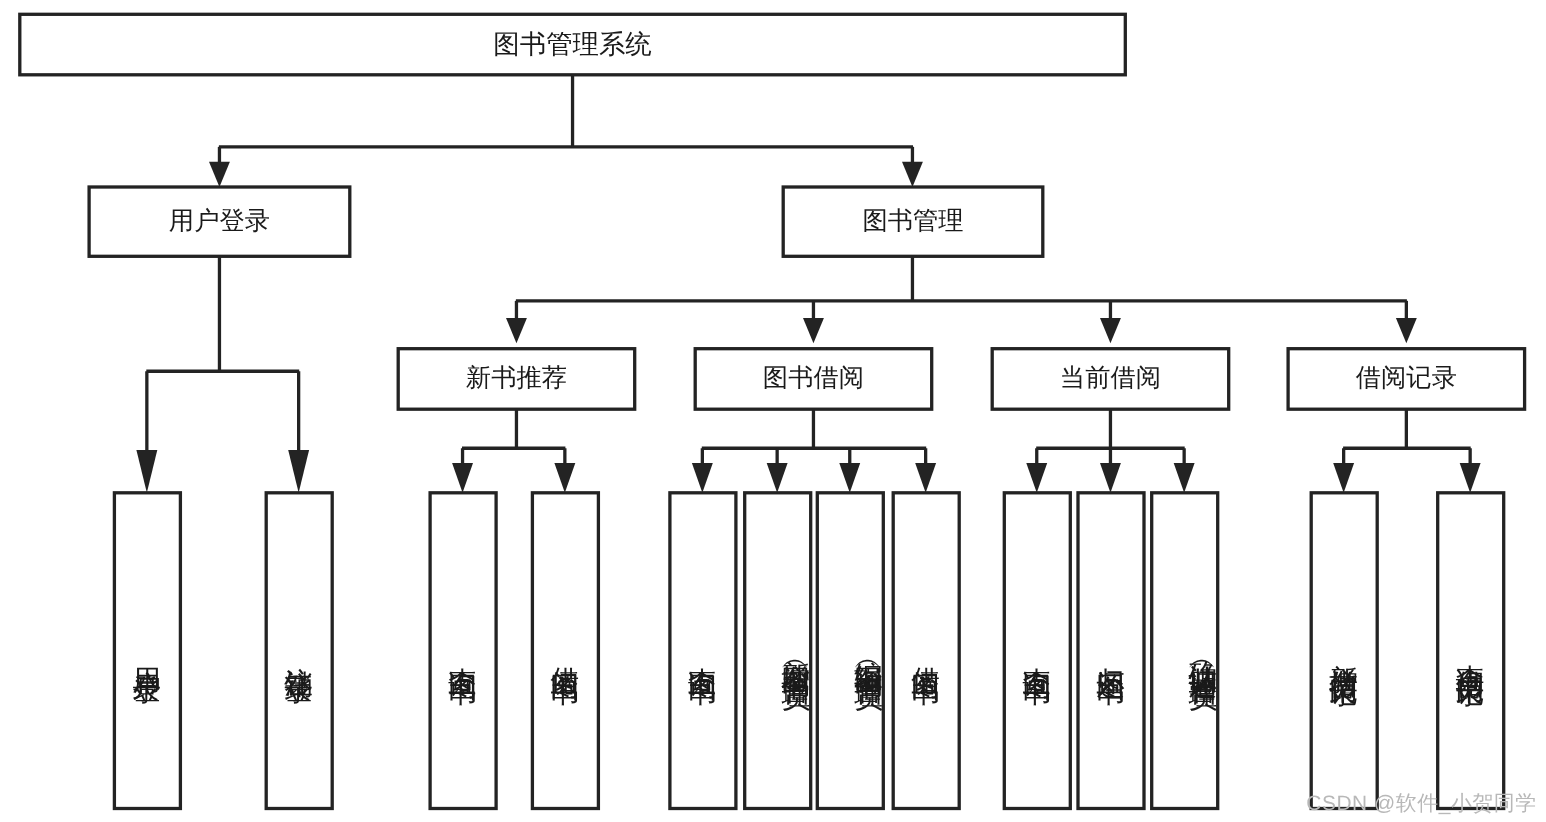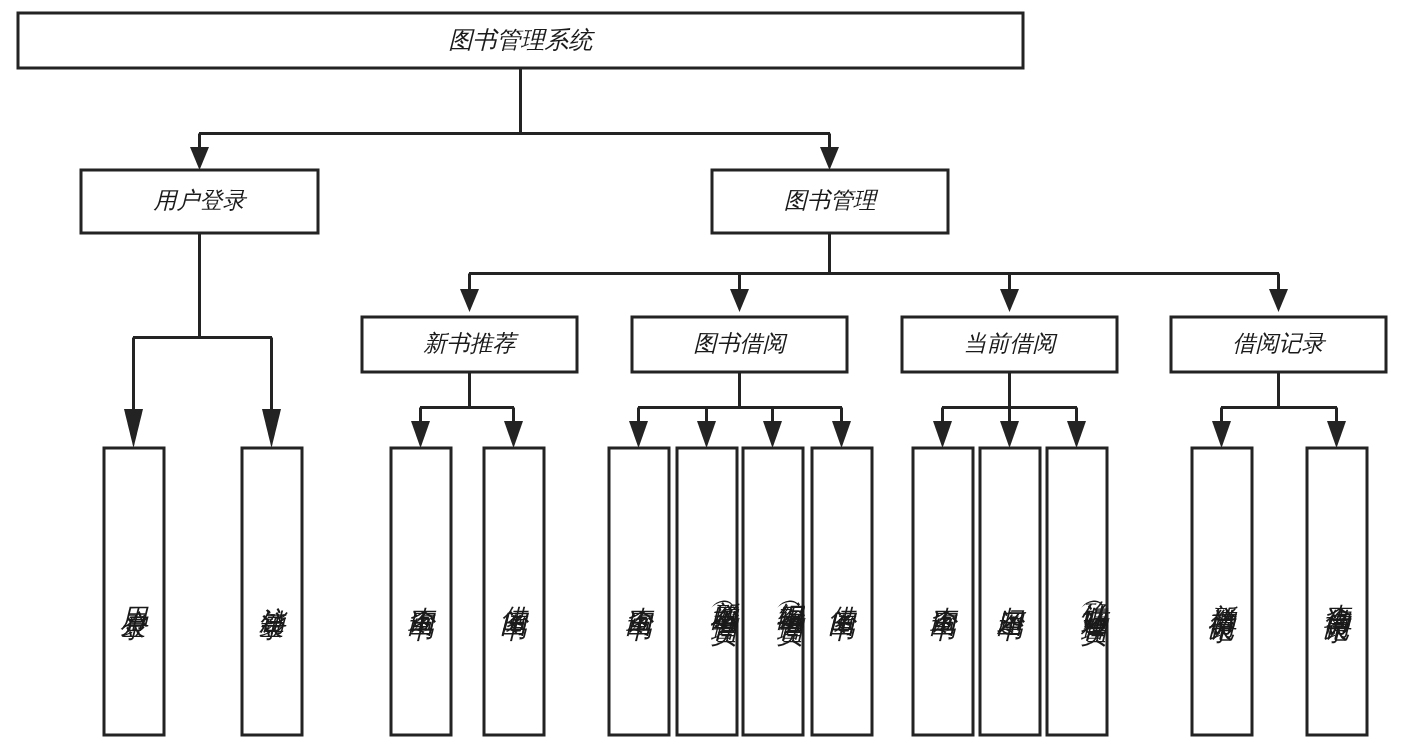--- a/index.html
+++ b/index.html
@@ -11,21 +11,20 @@
     width: 1405px;
     height: 747px;
     font-family: "Liberation Sans", "DejaVu Sans", sans-serif;
     overflow: hidden;
     position: relative;
   }
   #diagram-root {
     position: relative;
     width: 1405px;
     height: 747px;
-    font-style: italic;
   }
   svg#flow {
     position: absolute;
     left: 0;
     top: 0;
     width: 1405px;
     height: 747px;
     display: block;
   }
   .node-box {
@@ -230,14 +229,15 @@
   <div class="leaf-label-wrap" style="left:913px; top:448px; width:60px; height:287px; align-items:center; display:flex; justify-content:center;">查询图书</div>
 
   <div class="leaf-label-wrap" style="left:980px; top:448px; width:60px; height:287px; align-items:center; display:flex; justify-content:center;">归还图书</div>
 
   <div class="leaf-label-wrap" style="left:1047px; top:452px; width:60px; height:283px; align-items:flex-start; display:flex; justify-content:center;">确认归还（管理员）</div>
 
   <div class="leaf-label-wrap" style="left:1192px; top:448px; width:60px; height:287px; align-items:center; display:flex; justify-content:center;">新增借阅记录</div>
 
   <div class="leaf-label-wrap" style="left:1307px; top:448px; width:60px; height:287px; align-items:center; display:flex; justify-content:center;">查询借阅记录</div>
 
+  <div class="watermark">CSDN @软件_小贺同学</div>
 
 </div>
 
 </body></html>

